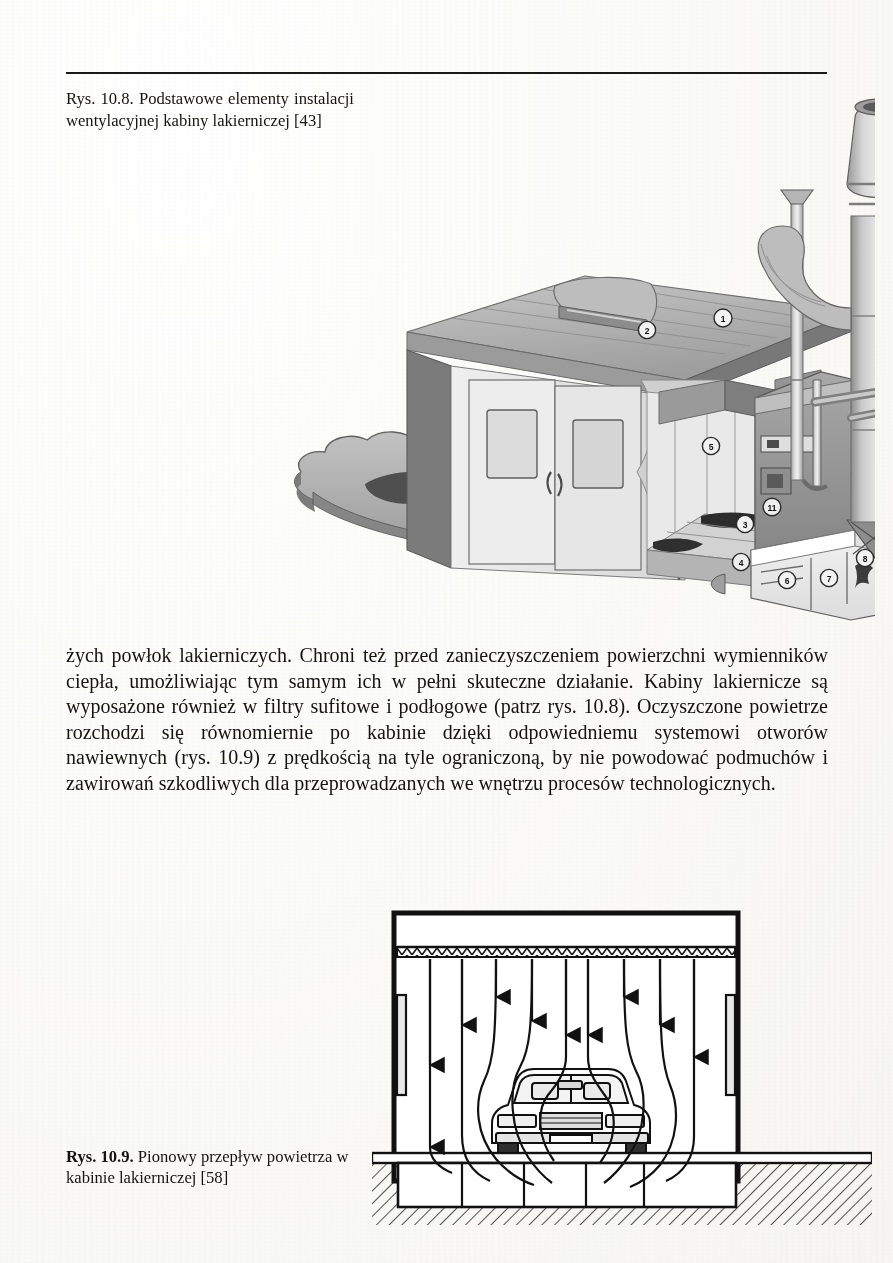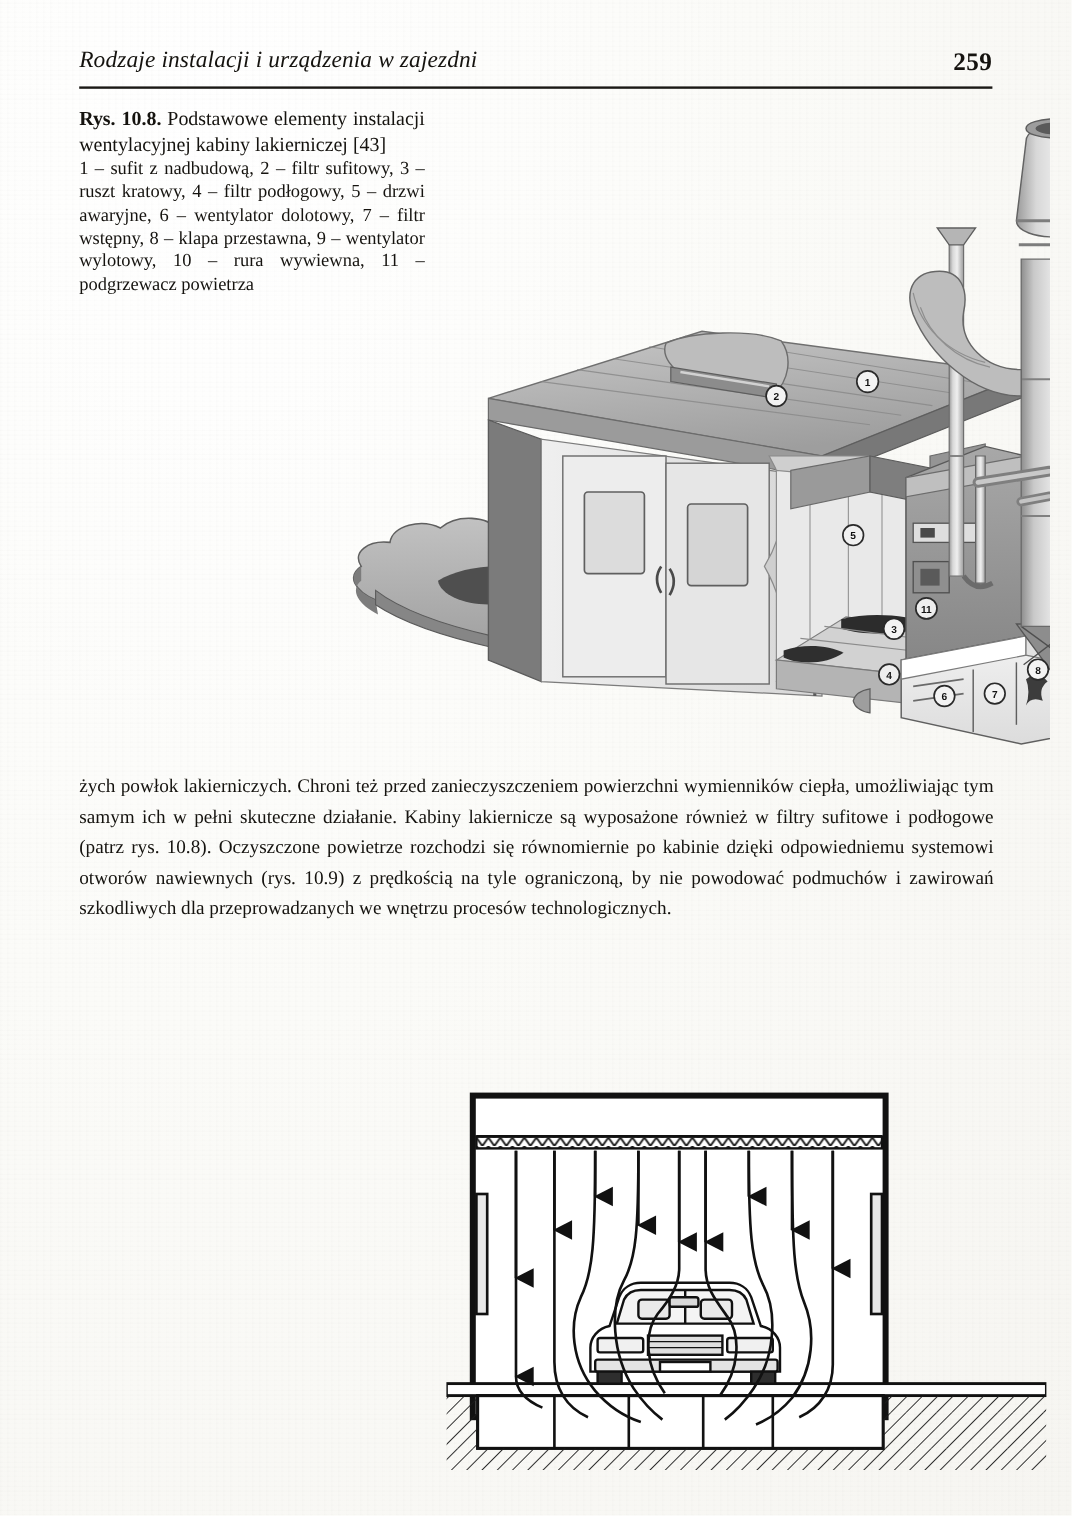--- a/index.html
+++ b/index.html
@@ -45,35 +45,35 @@
   }
 
   
   .cap108{
     position:absolute;left:66px;top:88px;width:288px;
   }
   .cap108 .lead{
     font-size:16.6px;line-height:21.6px;text-align:justify;
     margin:0;
   }
-  .cap108 .lead b{font-weight:bold;}
+  .cap108 .lead b{font-weight:normal;}
   .cap108 .legend{
     font-size:15.4px;line-height:19.3px;margin:0;text-align:justify;
   }
 
   
   .fig108{
     position:absolute;left:255px;top:80px;width:620px;height:560px;
   }
   .fig108 svg{display:block;}
 
   
   .body-text{
     position:absolute;left:66px;top:643px;width:762px;
-    font-size:16px;line-height:25.6px;text-align:justify;
+    font-size:20px;line-height:25.6px;text-align:justify;
   }
   .body-text p{margin:0;}
   .body-text p.indent{text-indent:34px;}
 
   
   .fig109{
     position:absolute;left:372px;top:885px;width:500px;height:345px;
   }
   .cap109{
     position:absolute;left:66px;top:1146px;width:290px;
@@ -86,29 +86,24 @@
     font-family:"Liberation Sans", sans-serif;
     font-size:8.5px;font-weight:bold;fill:#121212;
   }
 </style>
 </head>
 <body>
 
 <div class="page">
   <div class="grain"></div>
 
-  <div class="header">
-    <div class="header-title">Rodzaje instalacji i urządzenia w zajezdni</div>
-    <div class="header-page">259</div>
-  </div>
   <div class="header-rule"></div>
 
   <div class="cap108">
     <p class="lead"><b>Rys. 10.8.</b><span> Podstawowe elementy instalacji wentylacyjnej kabiny lakierniczej [43]</span></p>
-    <p class="legend">1 – sufit z nadbudową, 2 – filtr sufitowy, 3 – ruszt kratowy, 4 – filtr podłogowy, 5 – drzwi awaryjne, 6 – wentylator dolotowy, 7 – filtr wstępny, 8 – klapa przestawna, 9 – wentylator wylotowy, 10 – rura wywiewna, 11 – podgrzewacz powietrza</p>
   </div>
 
   <div class="fig108">
     <svg width="620" height="560" viewBox="0 0 620 560" xmlns="http://www.w3.org/2000/svg">
       <defs>
         <linearGradient id="pipeV" x1="0" y1="0" x2="1" y2="0">
           <stop offset="0%" stop-color="#8e8e8e"></stop>
           <stop offset="18%" stop-color="#c9c9c9"></stop>
           <stop offset="42%" stop-color="#e4e4e4"></stop>
           <stop offset="70%" stop-color="#b6b6b6"></stop>
@@ -444,13 +439,16 @@
         <path d="M252,74 C252,140 254,166 264,186 C276,208 274,246 256,272 C248,284 240,292 232,298"></path>
         <path d="M252,74 L252,112" marker-end="url(#arrowDn)"></path>
         <path d="M288,74 C288,156 290,180 298,200 C308,224 306,256 288,280 C278,292 268,298 258,302"></path>
         <path d="M288,74 L288,140" marker-end="url(#arrowDn)"></path>
         <path d="M322,74 L322,252 C322,272 312,288 294,296"></path>
         <path d="M322,74 L322,172" marker-end="url(#arrowDn)"></path>
       </g>
     </svg>
   </div>
 
+  <div class="cap109">
+    <p><b>Rys. 10.9.</b><span> Pionowy przepływ powietrza w kabinie lakierniczej [58]</span></p>
+  </div>
 </div>
 
 </body></html>

